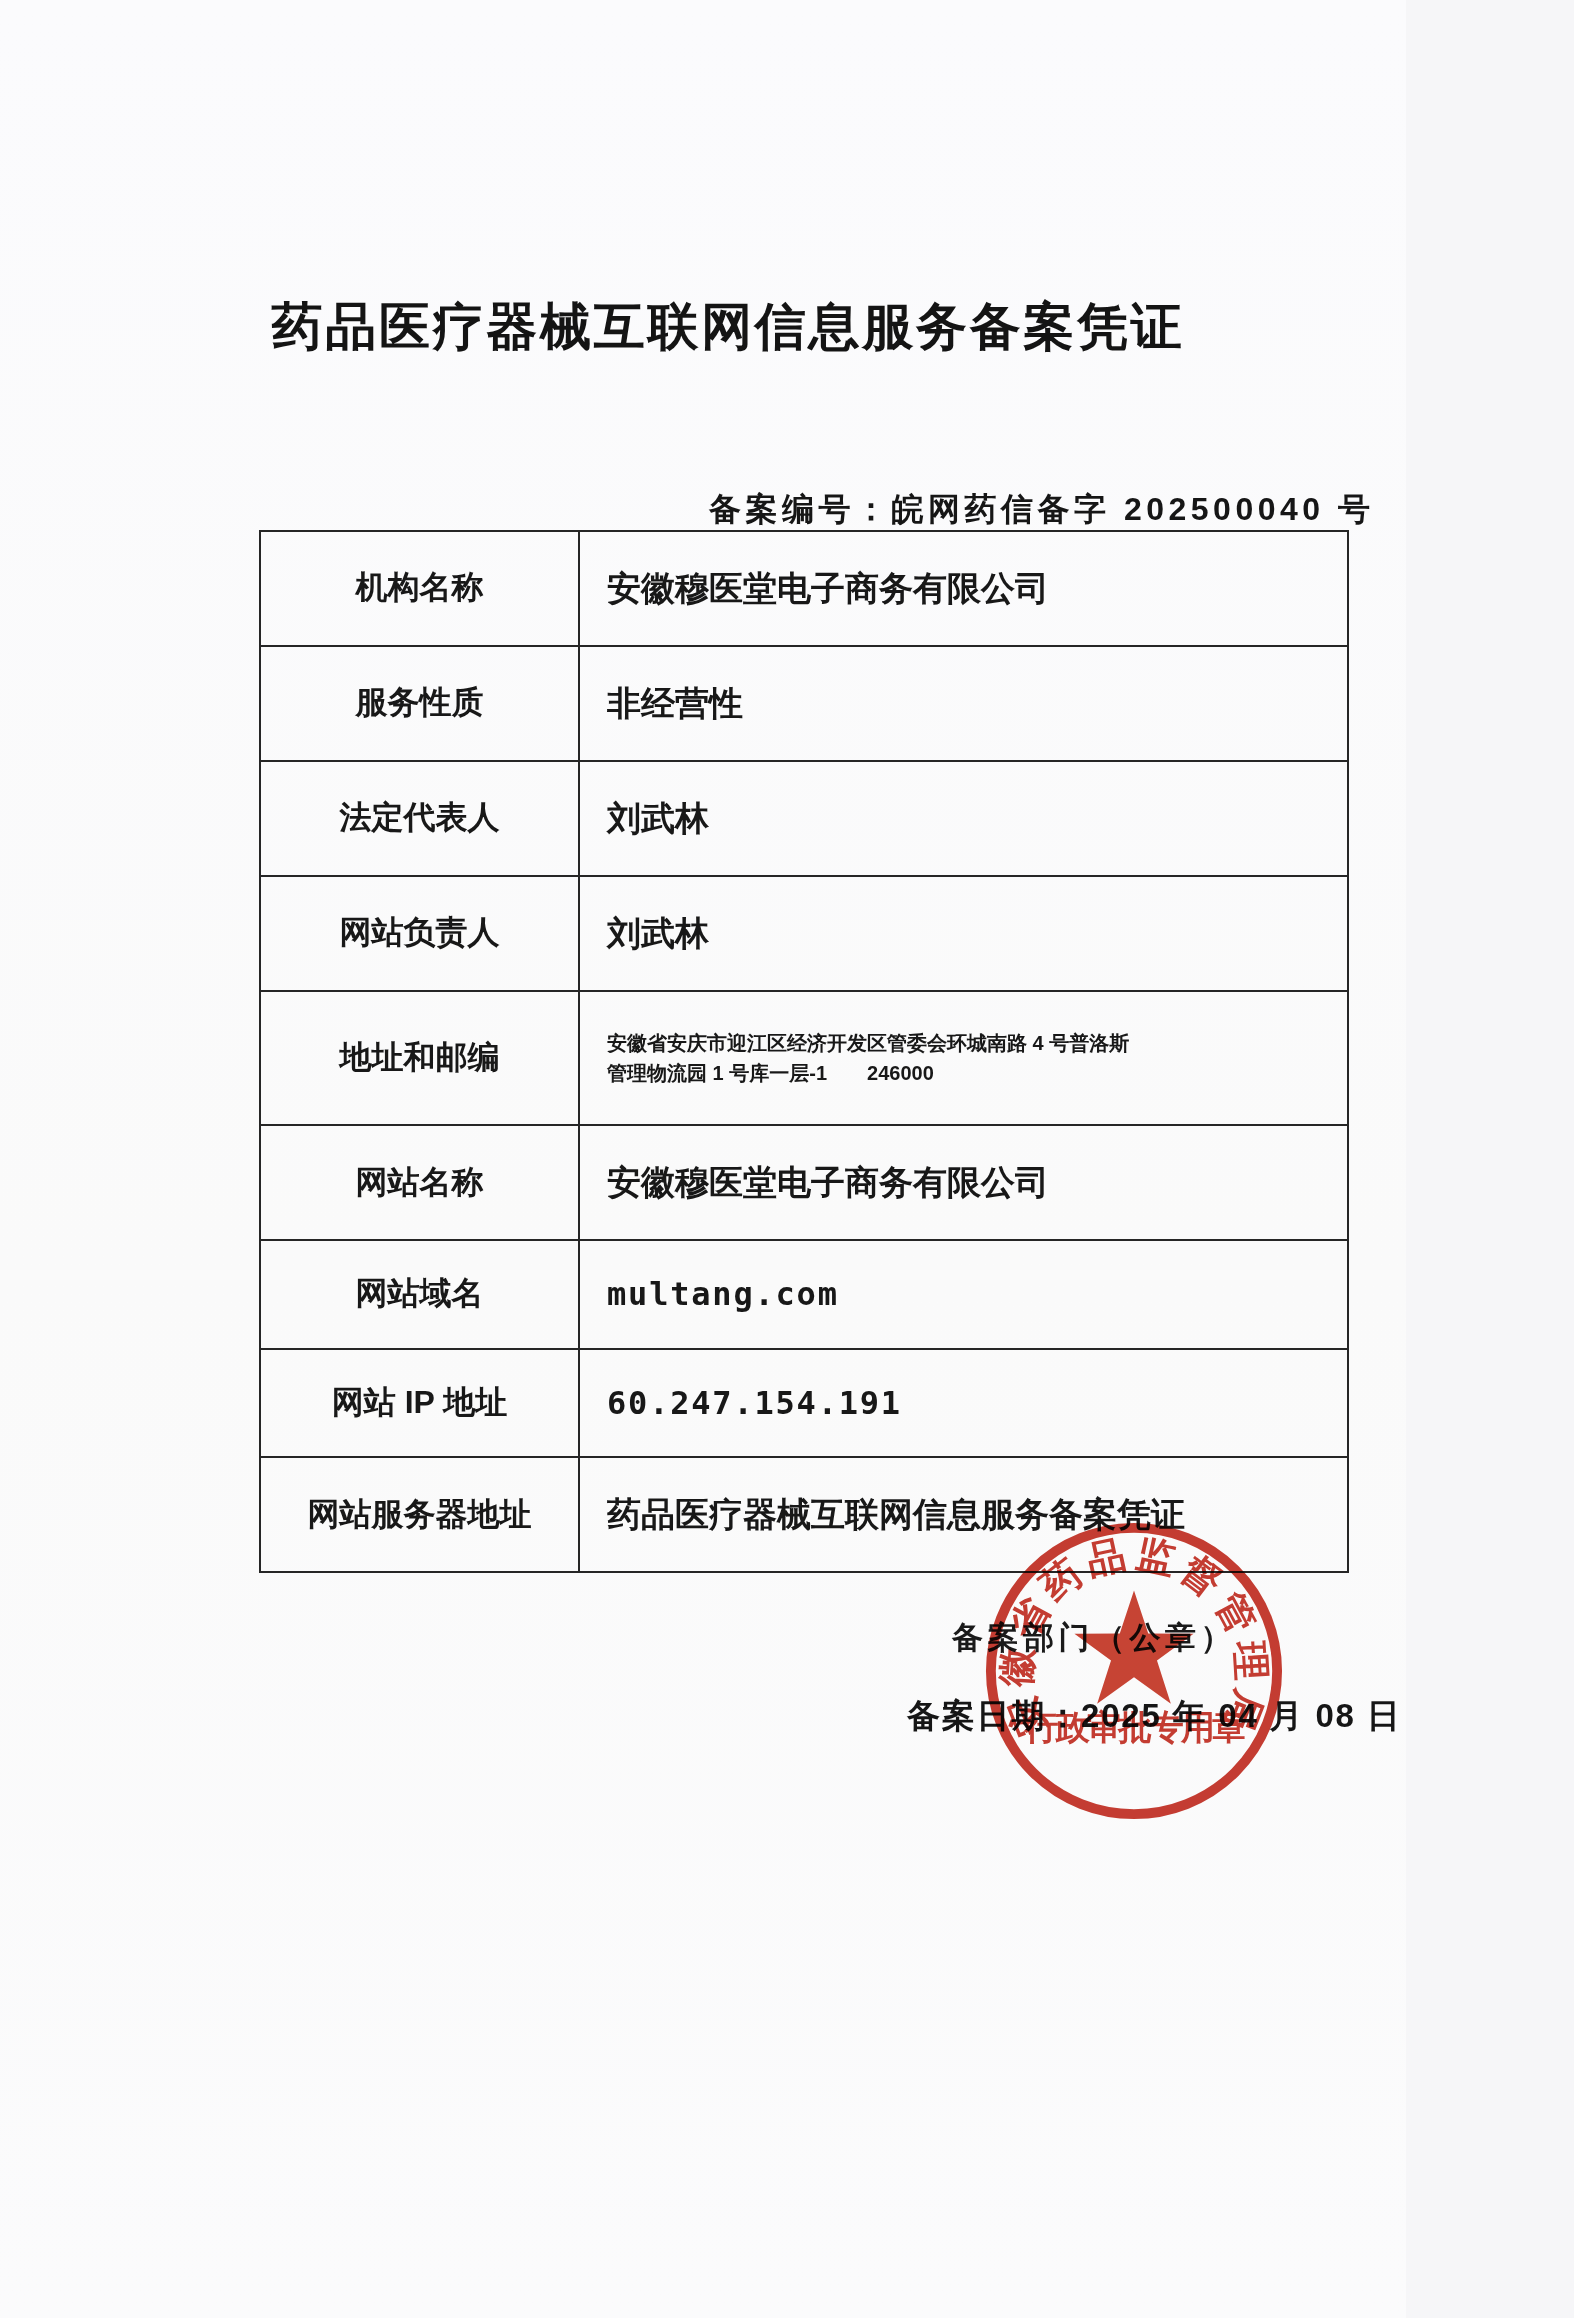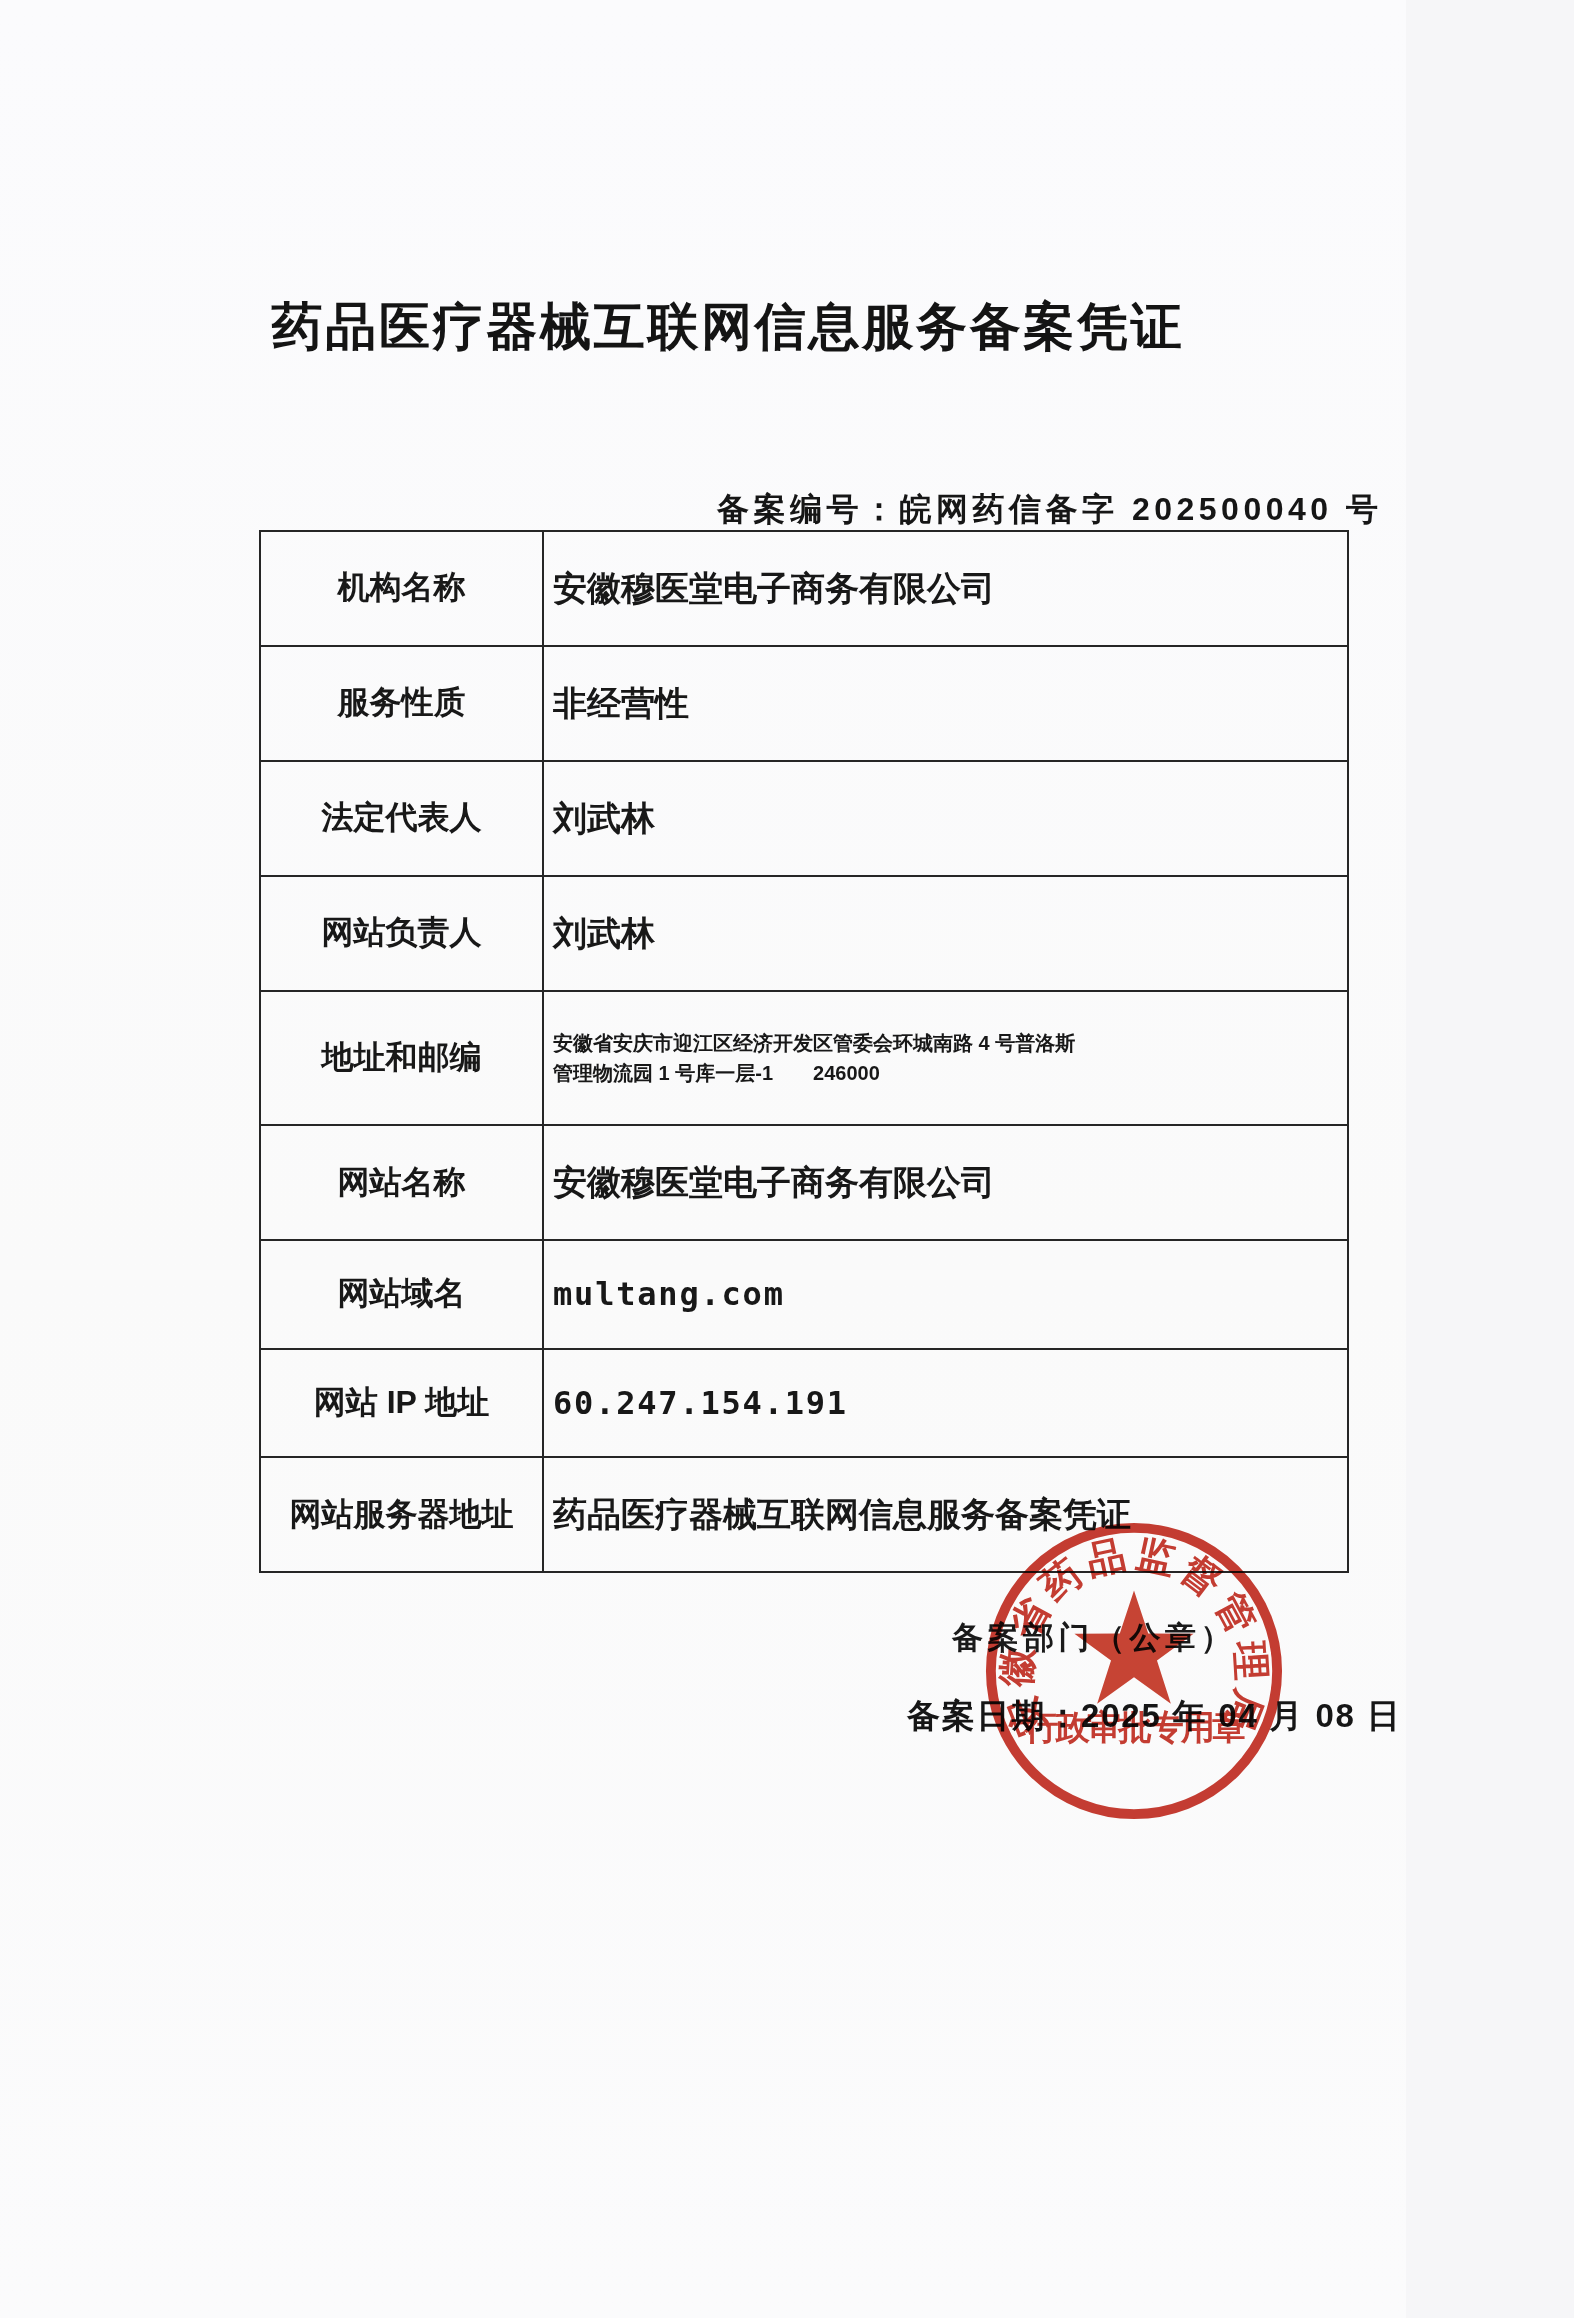--- a/index.html
+++ b/index.html
@@ -27,32 +27,31 @@
     color: #141414;
   }
   .record-no {
     position: absolute;
     top: 488px; left: 709px;
     font-size: 32px;
     font-weight: bold;
     letter-spacing: 4.5px;
     color: #161616;
     white-space: nowrap;
-    margin-left: 8px;
   }
   table.info-table {
     position: absolute;
     top: 530px; left: 259px;
     width: 1090px; height: 1043px;
     border-collapse: collapse;
     table-layout: fixed;
   }
   table.info-table td {
     border: 2.2px solid #262626;
-    padding: 0 9px;
+    padding: 0 27px;
     vertical-align: middle;
   }
   table.info-table { border: 2.7px solid #222; }
   td.label-cell {
     width: 263px;
     text-align: center;
     font-size: 32px;
     font-weight: bold;
     color: #181818;
   }

